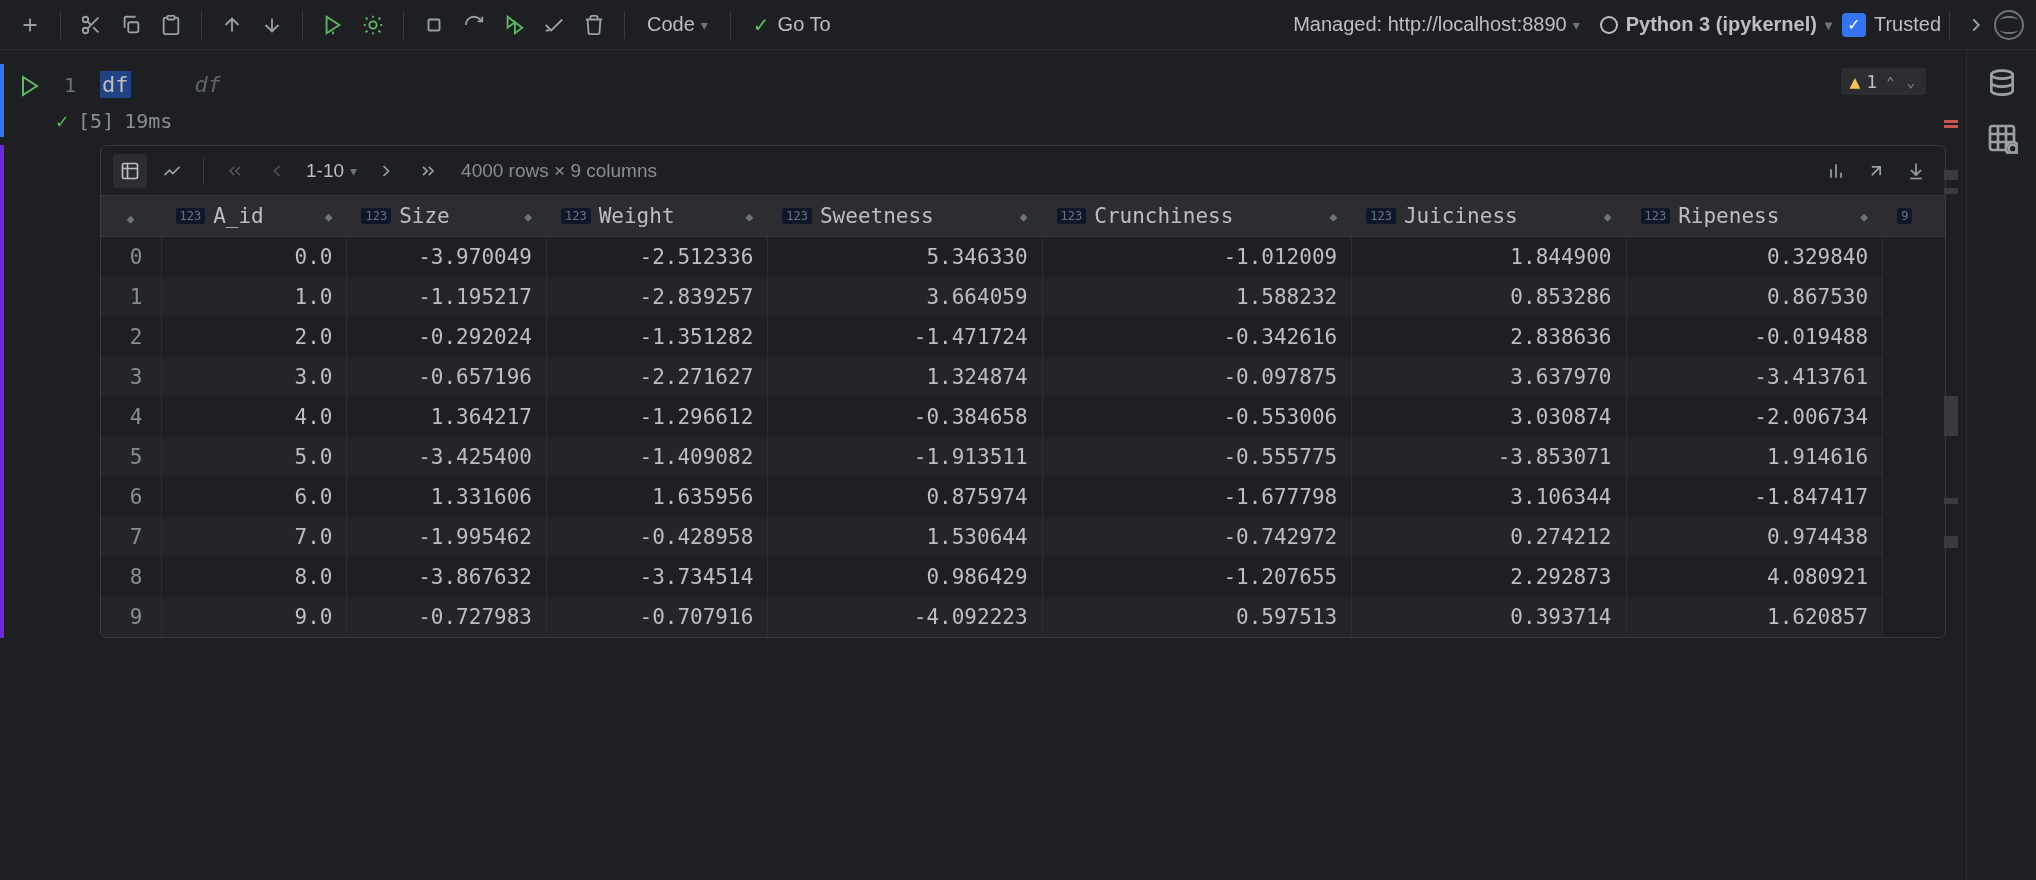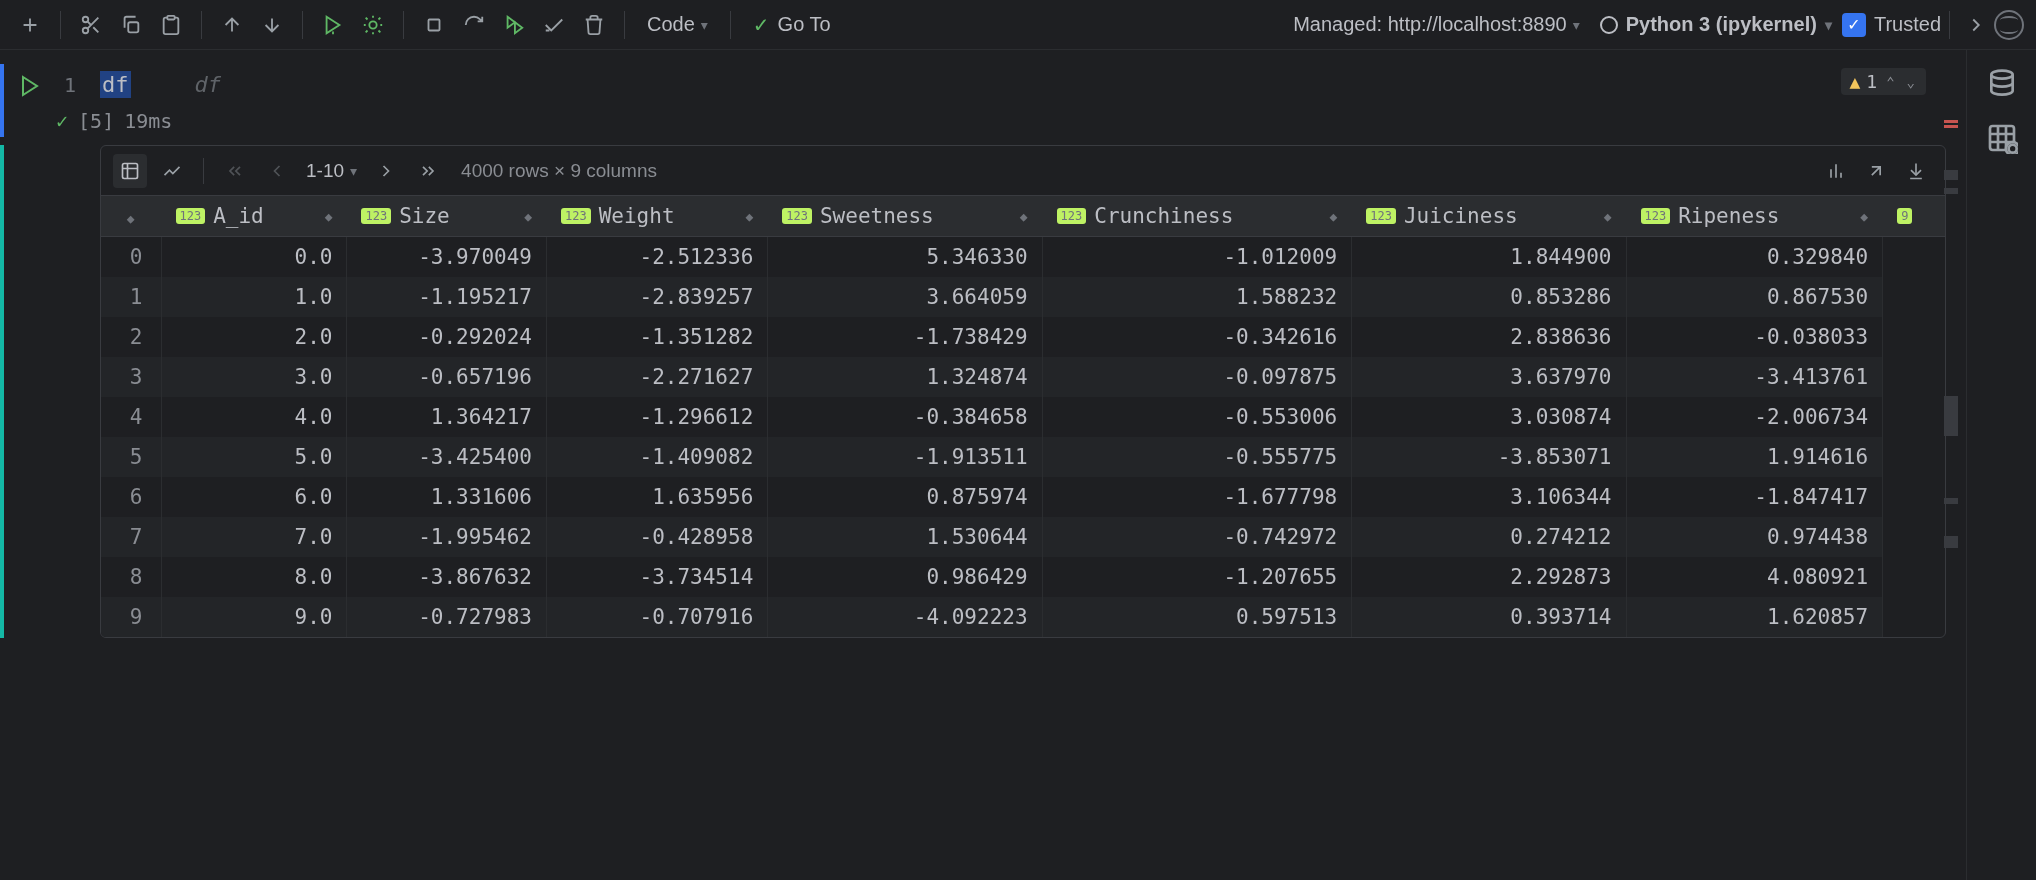--- a/index.html
+++ b/index.html
@@ -84,21 +84,21 @@
 
 .warn-badge {
   position:absolute; right:110px; top:68px;
   display:flex; align-items:center; gap:6px;
   background:#2b2d30; border-radius:4px; padding:3px 8px;
   color:#bcbec4; font-size:18px;
 }
 .warn-badge .warn-icon { color:#f2c55c; }
 .warn-badge .arrow { color:#8a8d93; font-size:14px; padding:0 3px; cursor:pointer; }
 
-.output-wrap { display:flex; margin-top:8px; border-left:4px solid #14b8a6; }
+.output-wrap { display:flex; margin-top:8px; border-left:4px solid #6d28d9; }
 .output-gutter { width:56px; }
 .table-container {
   flex:1; margin:0 20px 0 40px; border:1px solid #393b40; border-radius:6px;
   display:flex; flex-direction:column; overflow:hidden; background:#1e1f22;
 }
 .table-toolbar {
   height:50px; display:flex; align-items:center; gap:8px;
   padding:0 12px; border-bottom:1px solid #393b40;
   font-family:-apple-system,sans-serif; font-size:19px;
 }
@@ -121,21 +121,21 @@
   font-size:21px; font-family:ui-monospace,Menlo,monospace;
   white-space:nowrap;
 }
 thead th {
   background:#2b2d30; color:#bcbec4; font-weight:normal;
   position:sticky; top:0; text-align:left;
   border-bottom:1px solid #393b40;
 }
 thead th .col-wrap { display:flex; align-items:center; gap:8px; }
 .type-badge {
-  font-size:12px; color:#6f737a; background:#bef264;
+  font-size:12px; color:#6f737a; background:#0f172a;
   padding:1px 4px; border-radius:3px;
 }
 .sort-icon { margin-left:auto; color:#6f737a; font-size:13px; }
 tbody tr:nth-child(even) { background:#232528; }
 tbody td { color:#bcbec4; }
 tbody td.idx { color:#8a8d93; text-align:right; padding-right:18px; }
 th.idx-head .sort-icon { margin:0 auto; }
 th.idx-head { width:60px; text-align:center; }
 
 .minimap {
@@ -432,24 +432,24 @@
                   <td>3.664059</td>
                   <td>1.588232</td>
                   <td>0.853286</td>
                   <td>0.867530</td>
                 </tr>
                 <tr>
                   <td class="idx">2</td>
                   <td>2.0</td>
                   <td>-0.292024</td>
                   <td>-1.351282</td>
-                  <td>-1.738429</td>
+                  <td>-1.471724</td>
                   <td>-0.342616</td>
                   <td>2.838636</td>
-                  <td>-0.038033</td>
+                  <td>-0.019488</td>
                 </tr>
                 <tr>
                   <td class="idx">3</td>
                   <td>3.0</td>
                   <td>-0.657196</td>
                   <td>-2.271627</td>
                   <td>1.324874</td>
                   <td>-0.097875</td>
                   <td>3.637970</td>
                   <td>-3.413761</td>

